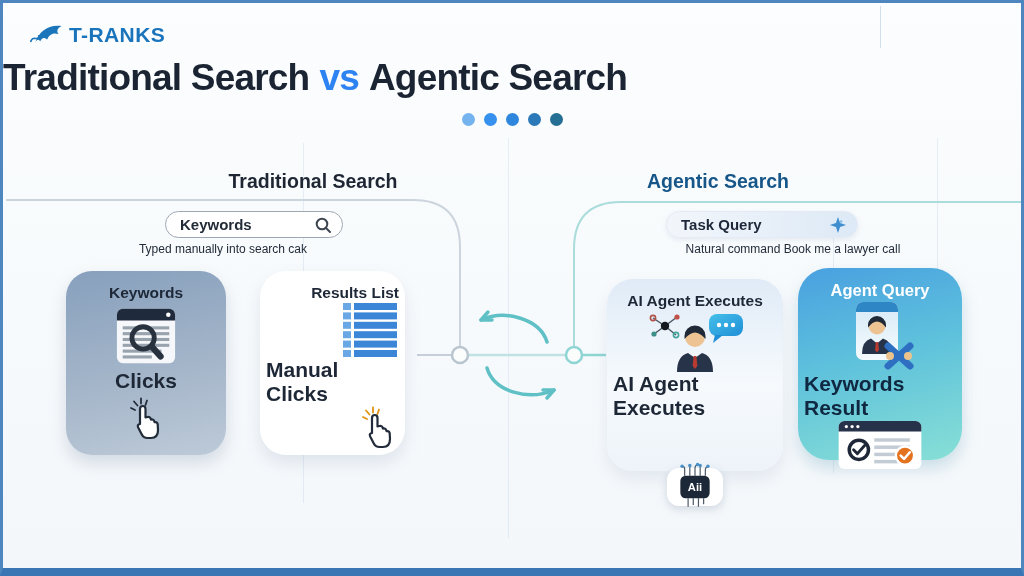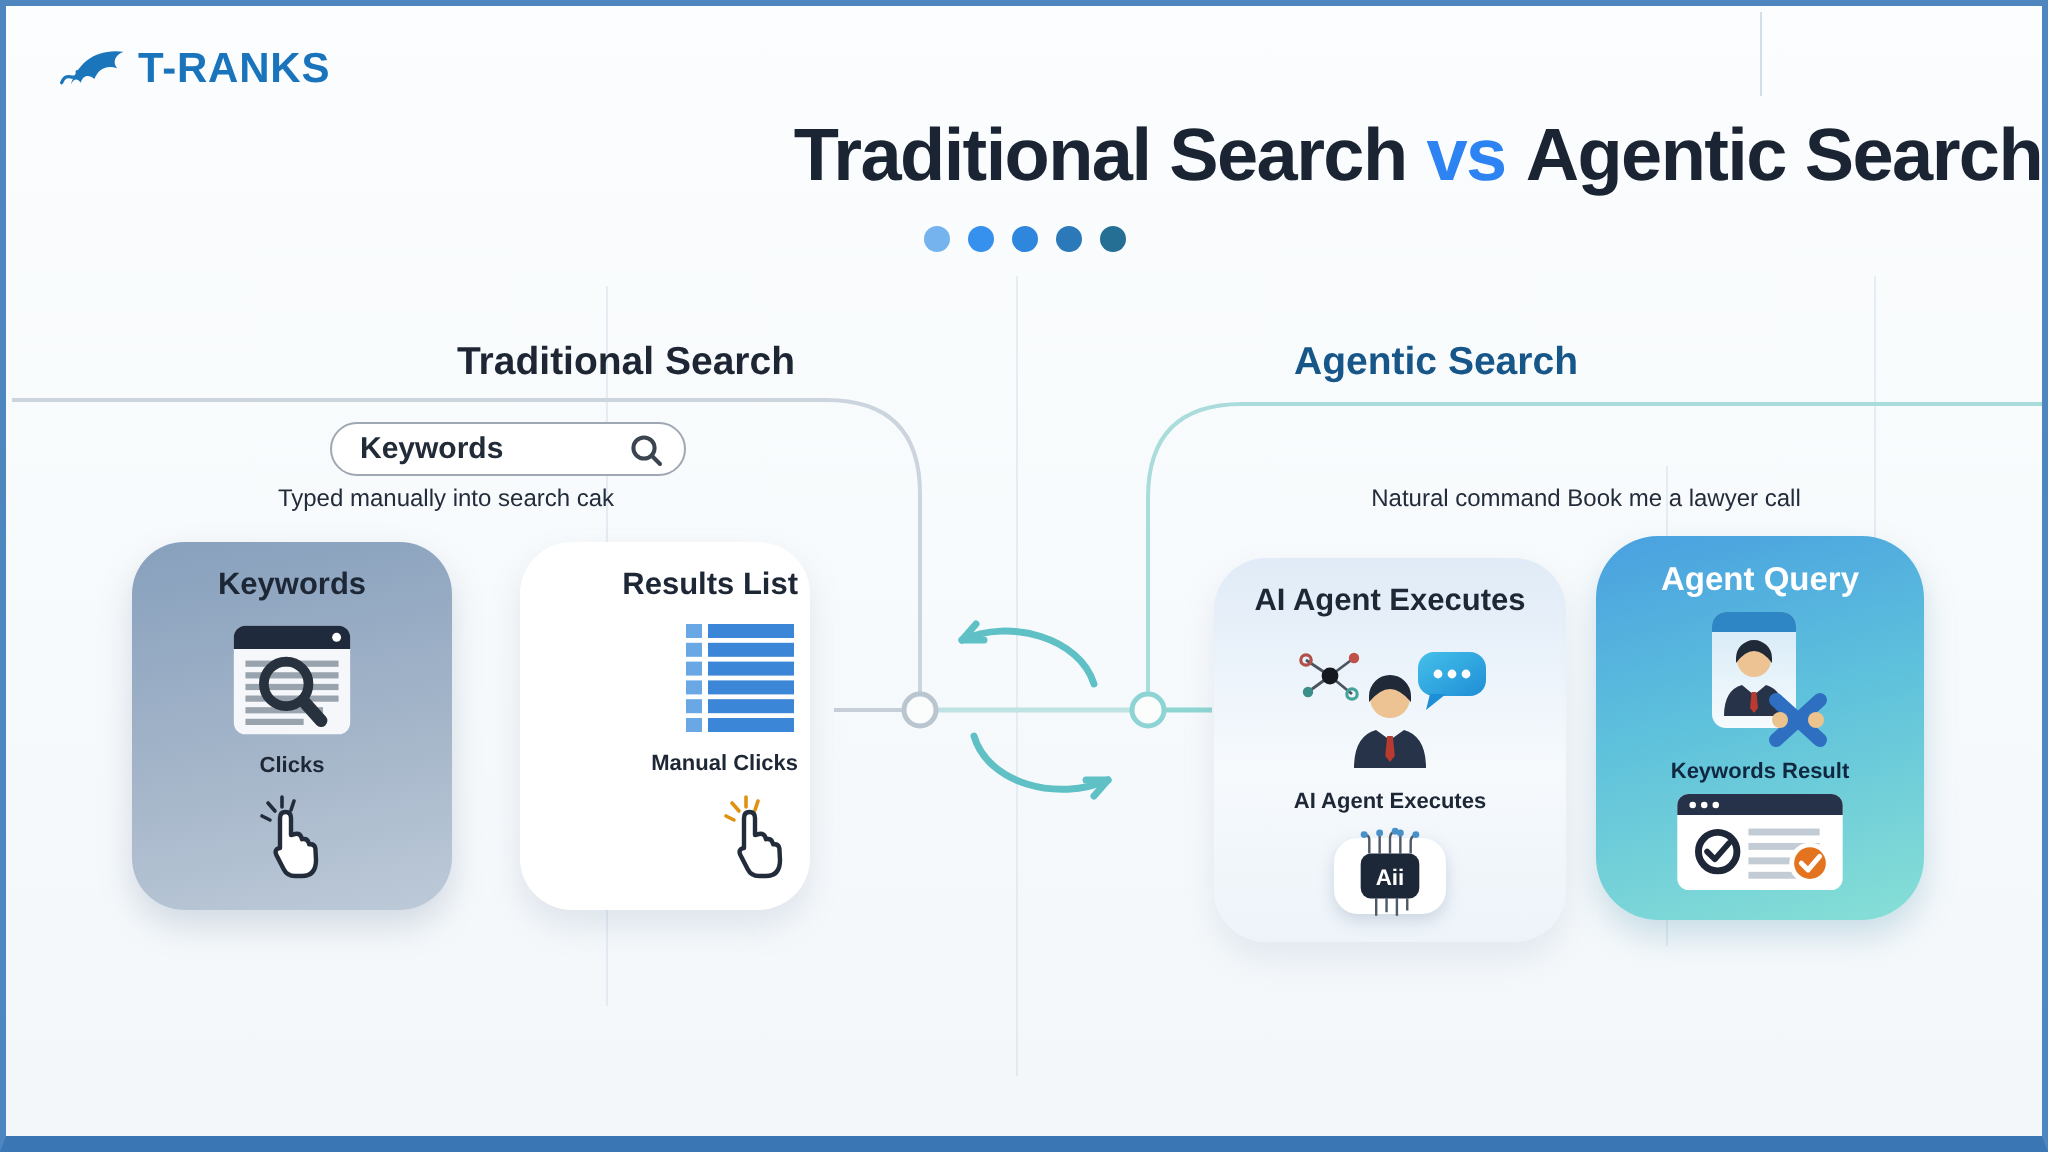--- a/index.html
+++ b/index.html
@@ -4,22 +4,22 @@
 <style>
   html,body{margin:0;padding:0;background:#e8edf2;font-family:"Liberation Sans",sans-serif;}
   #canvas{position:relative;width:1024px;height:576px;box-sizing:border-box;overflow:hidden;
     background:linear-gradient(180deg,#fbfdfe 0%,#f7fafc 55%,#f3f7fa 100%);
     border:3px solid #4e86c0;border-bottom:8px solid #3a76b4;}
   .bgline{position:absolute;width:1px;background:rgba(185,202,222,.30);z-index:0;}
   
   .logo{position:absolute;left:26px;top:16px;display:flex;align-items:center;gap:0;z-index:3;}
   .logo-text{color:#1a74bc;font-weight:bold;font-size:21px;letter-spacing:.4px;}
   
-  h1.title{position:absolute;top:54px;left:0;right:0;margin:0;text-align:right;
-    font-size:37px;font-weight:800;color:#1b2433;letter-spacing:-.8px;z-index:2;padding-left:28px;}
+  h1.title{position:absolute;top:54px;left:0;right:0;margin:0;text-align:left;
+    font-size:37px;font-weight:800;color:#1b2433;letter-spacing:-.8px;z-index:2;}
   h1.title .vs{color:#2e83f2;margin:0 10px;}
   .dots{position:absolute;top:110px;left:0;right:0;display:flex;justify-content:center;gap:9px;z-index:2;}
   .dot{width:13px;height:13px;border-radius:50%;}
   
   h2.sec{position:absolute;top:167px;margin:0;font-size:19.5px;font-weight:bold;text-align:center;z-index:2;}
   .sec-trad{left:150px;width:320px;color:#1e2634;}
   .sec-agen{left:555px;width:320px;color:#175689;}
   
   #connectors{position:absolute;left:0;top:0;z-index:1;pointer-events:none;}
   
@@ -29,36 +29,36 @@
     font-weight:bold;color:#222b38;}
   .pill-agen{left:663px;top:208px;width:192px;background:linear-gradient(90deg,#f2f6fb,#dde9f6);
     border:1px solid #e4ebf4;font-weight:bold;color:#1c2738;box-shadow:0 2px 5px rgba(140,160,190,.18);}
   .caption{position:absolute;top:239px;font-size:12px;color:#232c3a;text-align:center;z-index:2;}
   .cap-trad{left:60px;width:320px;}
   .cap-agen{left:635px;width:310px;text-align:center;}
   
   .card{position:absolute;border-radius:26px;display:flex;flex-direction:column;align-items:center;
     justify-content:space-between;padding:13px 6px 14px;box-sizing:border-box;z-index:2;}
   .card .ct{font-size:15.5px;font-weight:bold;color:#1d2736;}
-  .card .cs{font-size:11px;font-weight:bold;color:#1d2736;}
+  .card .cs{font-size:21px;font-weight:bold;color:#1d2736;}
   .card1{left:63px;top:268px;width:160px;height:184px;
     background:linear-gradient(168deg,#87a0bd 0%,#a4b5c9 55%,#bdcad8 100%);
     box-shadow:0 8px 16px rgba(110,130,160,.25);}
   .card2{left:257px;top:268px;width:145px;height:184px;background:#fff;
     box-shadow:0 8px 16px rgba(120,140,170,.18);align-items:flex-end;}
   .card3{left:604px;top:276px;width:176px;height:192px;
     background:linear-gradient(180deg,#e0ebf7 0%,#f6fafd 55%,#edf3f9 100%);
     box-shadow:0 8px 16px rgba(130,150,180,.16);}
   .card4{left:795px;top:265px;width:164px;height:192px;
     background:linear-gradient(165deg,#49a0e0 0%,#5ec1dc 45%,#87dfd5 100%);
     box-shadow:0 8px 16px rgba(90,150,180,.28);border-radius:31px;}
   .card4 .ct{color:#ffffff;font-size:16.5px;}
   .card4 .cs{color:#0f2740;}
   .chip-tile{width:56px;height:38px;background:#fff;border-radius:12px;
-    box-shadow:0 3px 8px rgba(100,120,150,.25);display:flex;align-items:center;justify-content:center;}
+    box-shadow:0 3px 8px rgba(100,120,150,.25);display:flex;align-items:center;justify-content:center;margin-top:48px;}
   .icon{display:flex;align-items:center;justify-content:center;}
 </style>
 </head>
 <body>
 
 <div id="canvas">
 
   <div class="bgline" style="left:300px;top:140px;height:360px;"></div>
   <div class="bgline" style="left:505px;top:135px;height:400px;"></div>
   <div class="bgline" style="left:830px;top:230px;height:240px;"></div>
@@ -109,20 +109,29 @@
     <span>Keywords</span>
     <span class="icon">
       <svg width="18" height="18" viewBox="0 0 18 18">
           <circle cx="8" cy="8" r="5.3" fill="none" stroke="#3b444f" stroke-width="2"></circle>
           <path d="M12 12 L16 16" stroke="#3b444f" stroke-width="2" stroke-linecap="round"></path>
         </svg>
     </span>
   </div>
   <div class="caption cap-trad">Typed manually into search cak</div>
 
+  <div class="pill pill-agen">
+    <span>Task Query</span>
+    <span class="icon">
+      <svg width="18" height="18" viewBox="0 0 20 20">
+          <path d="M10 1 L12.3 7.7 L19 10 L12.3 12.3 L10 19 L7.7 12.3 L1 10 L7.7 7.7 Z" fill="#3f8fd0"></path>
+          <circle cx="13.5" cy="6" r="1.4" fill="#7db9e6"></circle>
+        </svg>
+    </span>
+  </div>
   <div class="caption cap-agen">Natural command Book me a lawyer call</div>
 
   <div class="card card1">
     <span class="ct">Keywords</span>
     <span class="icon">
       <svg width="64" height="60" viewBox="0 0 66 60">
         <rect x="3" y="2" width="60" height="56" rx="6" fill="#f5f7fa"></rect>
         <path d="M3 8 a6 6 0 0 1 6 -6 h48 a6 6 0 0 1 6 6 v6 H3 Z" fill="#1f2a3c"></path>
         <circle cx="56" cy="8" r="2.3" fill="#fff"></circle>
         <g fill="#98a3ae">

